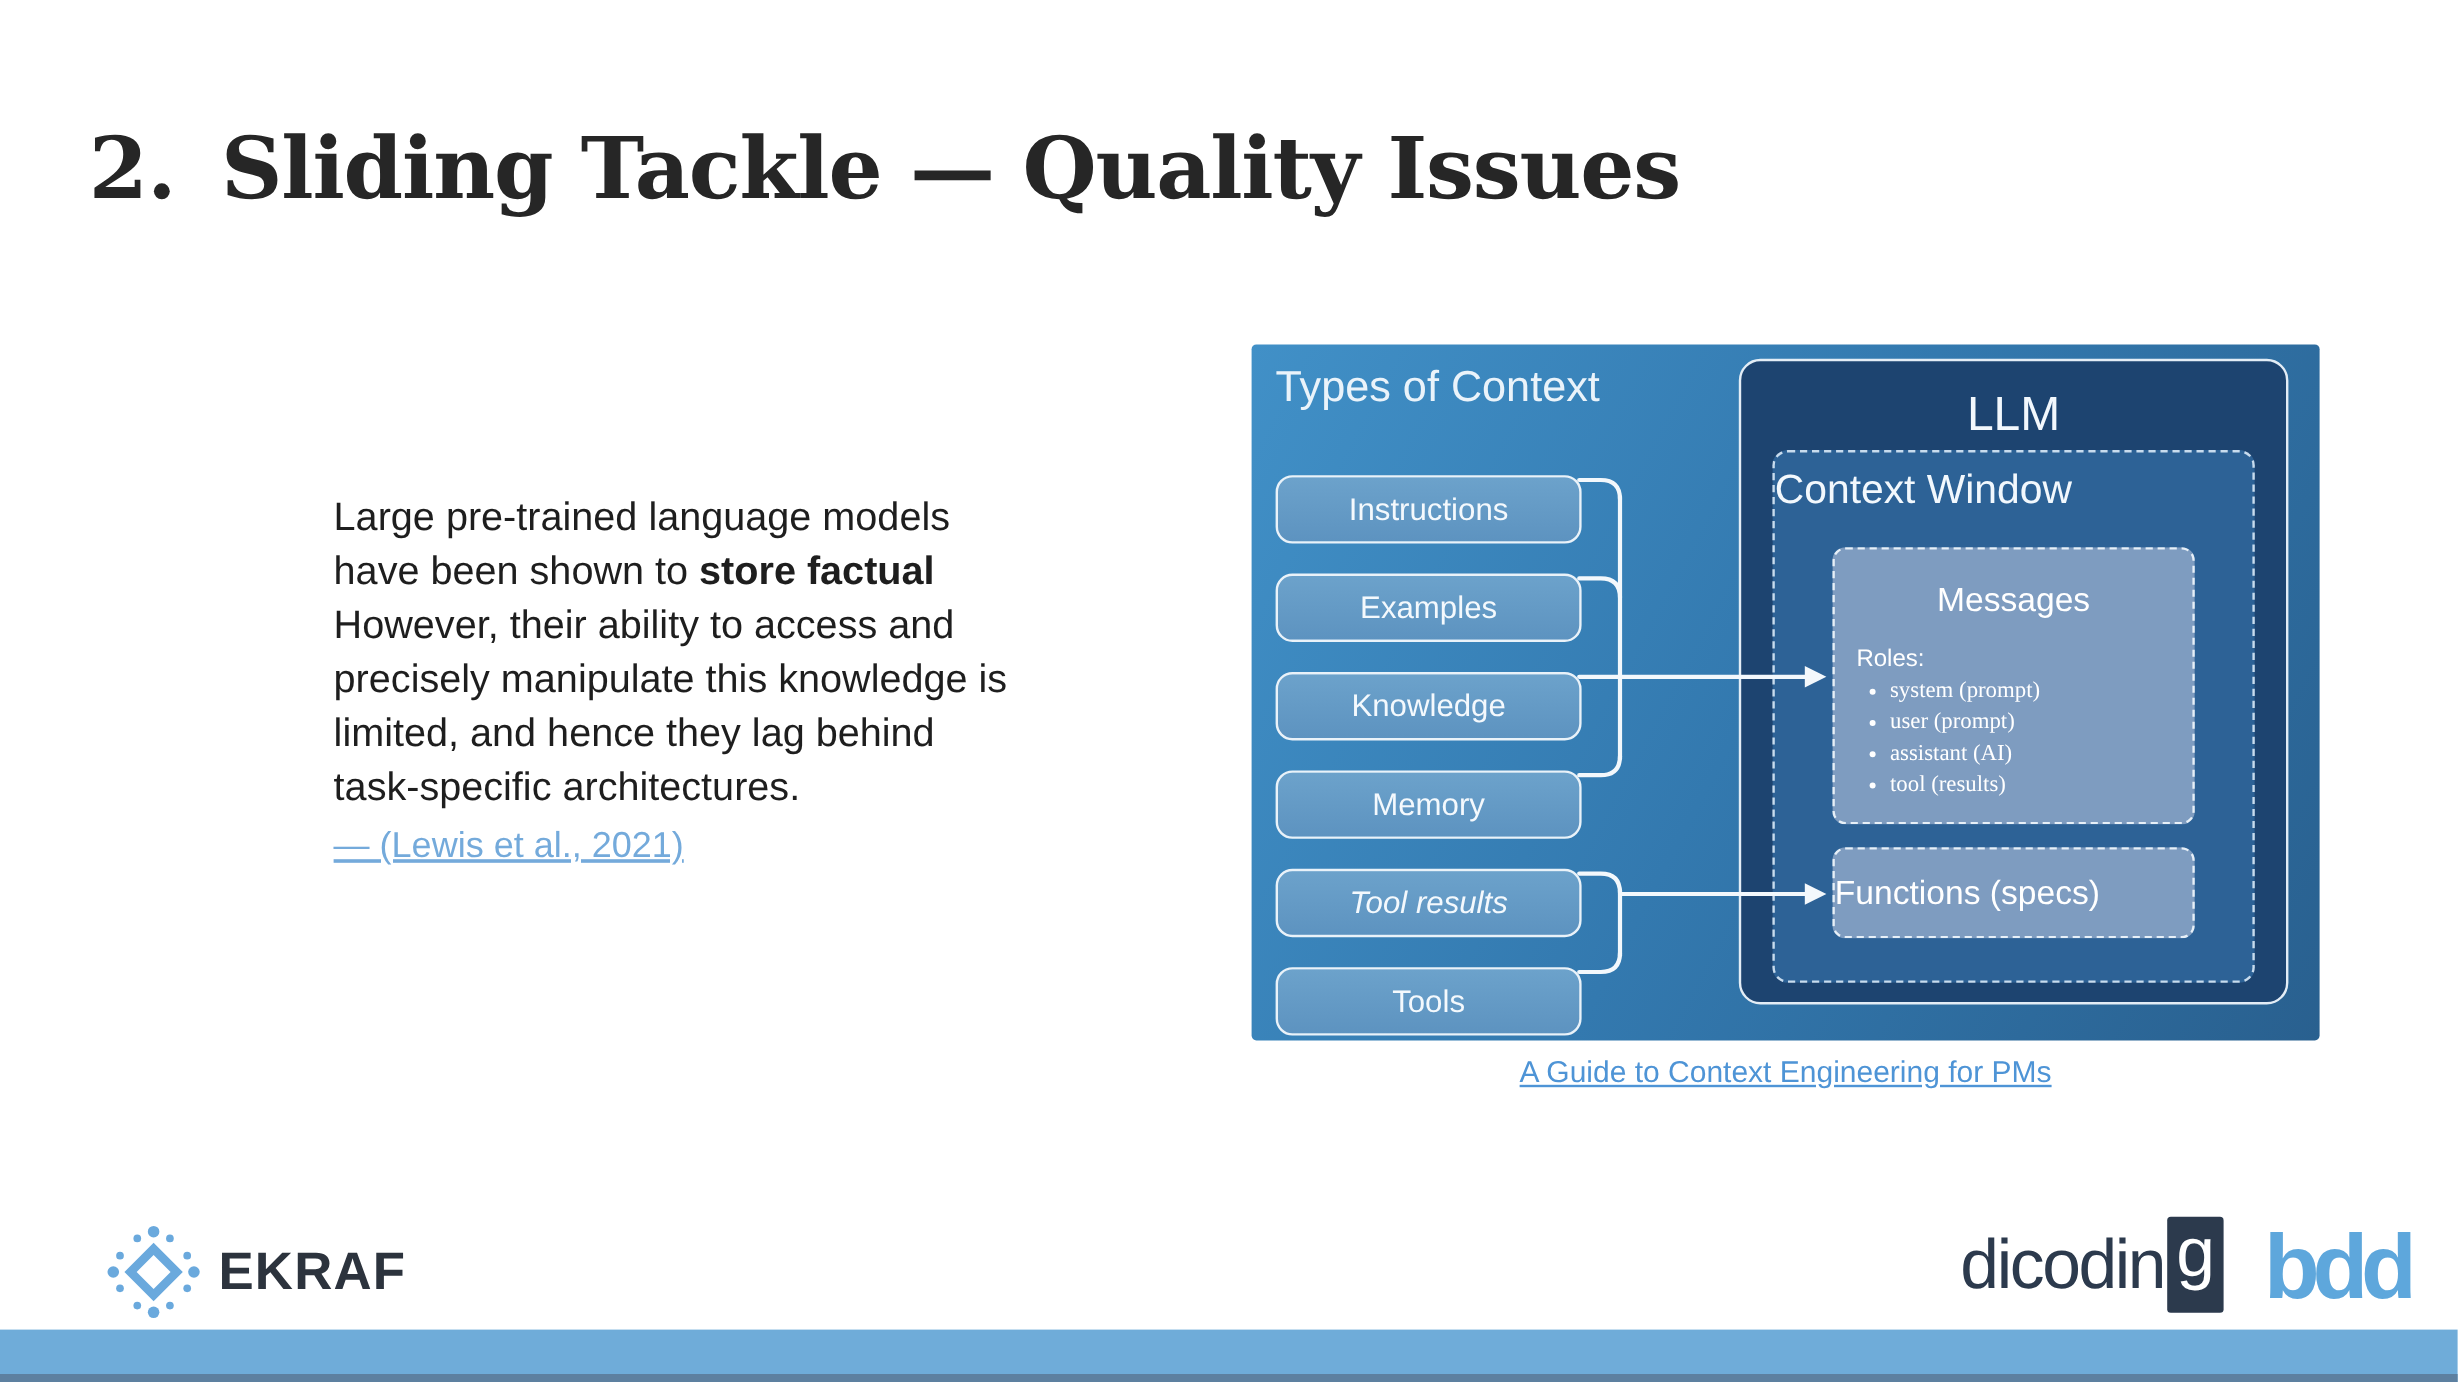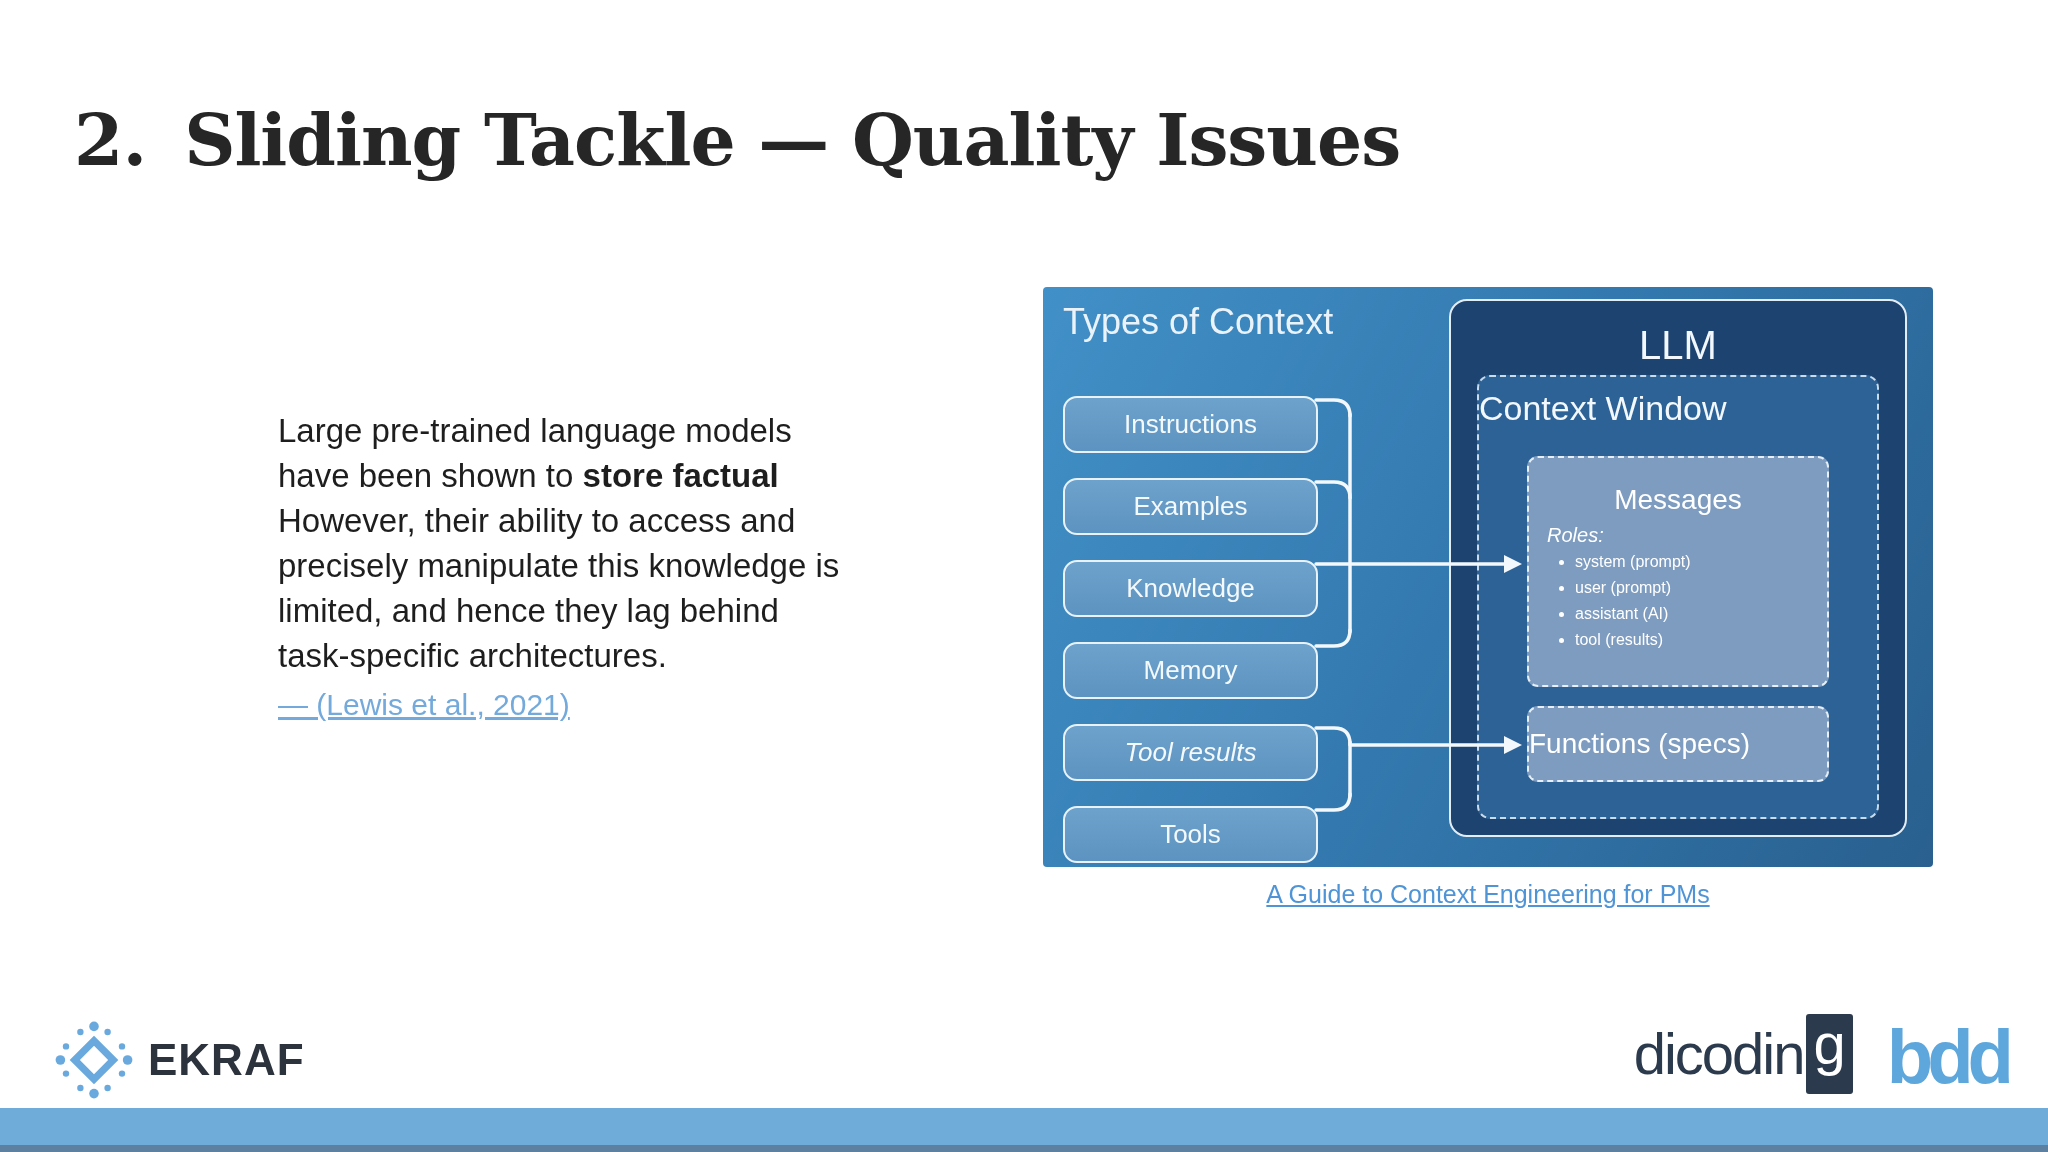--- a/index.html
+++ b/index.html
@@ -53,38 +53,38 @@
     position:absolute;left:26px;right:26px;top:74px;bottom:16px;box-sizing:border-box;
     background:#2d6296;border:2px dashed #c8dcee;border-radius:13px;
   }
   .cw-title{margin-top:12px;text-align:left;font-size:34px;color:#f2f8fd;}
   .messages-box{
     margin:28px 48px 0;height:231px;box-sizing:border-box;
     background:#7e9cc0;border:2px dashed #e7f0f8;border-radius:11px;
     color:#ffffff;
   }
   .messages-title{margin-top:26px;text-align:center;font-size:28px;}
-  .roles-label{margin:8px 0 2px 18px;font-size:20px;font-style:italic;}
-  .roles-list{margin:2px 0 0 0;padding-left:46px;font-size:16px;line-height:26px;}
+  .roles-label{margin:22px 0 2px 18px;font-size:20px;}
+  .roles-list{margin:2px 0 0 0;padding-left:46px;font-size:19px;line-height:26px;font-family:Liberation Serif, serif;}
   .roles-list li{list-style:disc;}
   .functions-box{
     margin:19px 48px 0;height:76px;box-sizing:border-box;
     background:#7e9cc0;border:2px dashed #e7f0f8;border-radius:11px;
     display:flex;align-items:center;justify-content:flex-start;
     color:#ffffff;font-size:28px;
   }
   .diagram-caption{
     position:absolute;left:1043px;top:880px;width:890px;text-align:center;
     font-size:25px;color:#4e94d6;text-decoration:underline;cursor:pointer;
   }
   
   .footer{
     position:absolute;left:0;right:0;top:1012px;height:96px;
     display:flex;align-items:center;justify-content:space-between;
-    padding:0 40px 0 54px;box-sizing:border-box;
+    padding:0 40px 0 88px;box-sizing:border-box;
   }
   .ekraf{display:flex;align-items:center;gap:14px;}
   .ekraf-text{font-size:44px;font-weight:700;color:#2c333d;letter-spacing:1px;}
   .right-logos{display:flex;align-items:center;gap:34px;}
   .dicoding{font-size:58px;font-weight:400;color:#2c3a4d;letter-spacing:-2px;display:flex;align-items:flex-start;}
   .dicoding .g-box{
     display:inline-block;background:#2c3a4d;color:#ffffff;border-radius:3px;
     padding:0px 9px 20px 7px;margin-left:3px;transform:translateY(-6px);line-height:1.05;
   }
   .bdd{font-size:76px;font-weight:700;color:#5ea7dc;letter-spacing:-6px;transform:translateY(-4px);}

